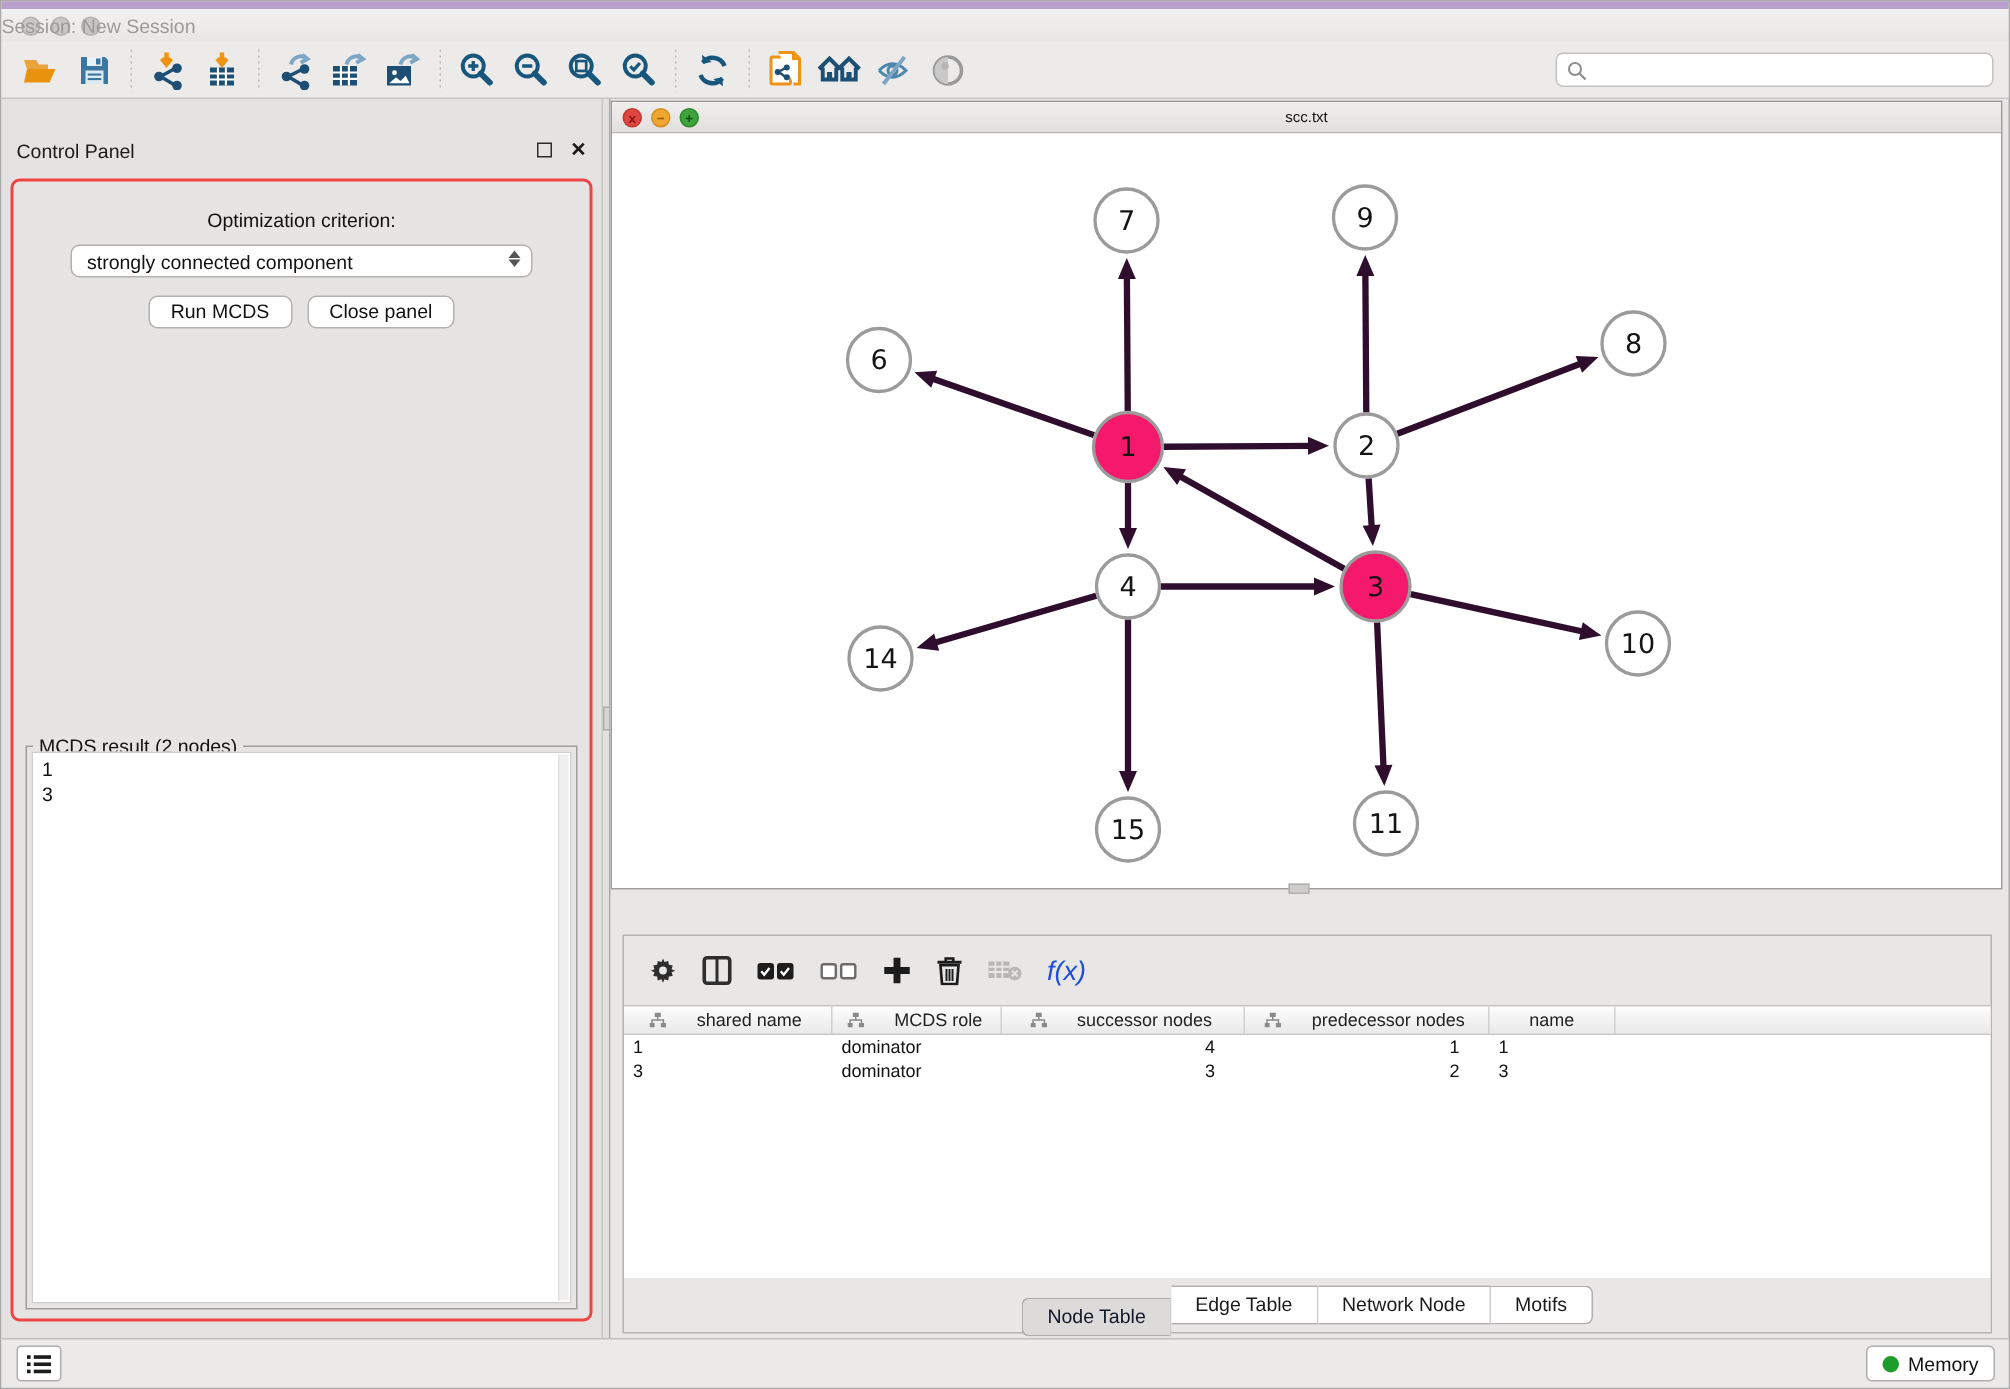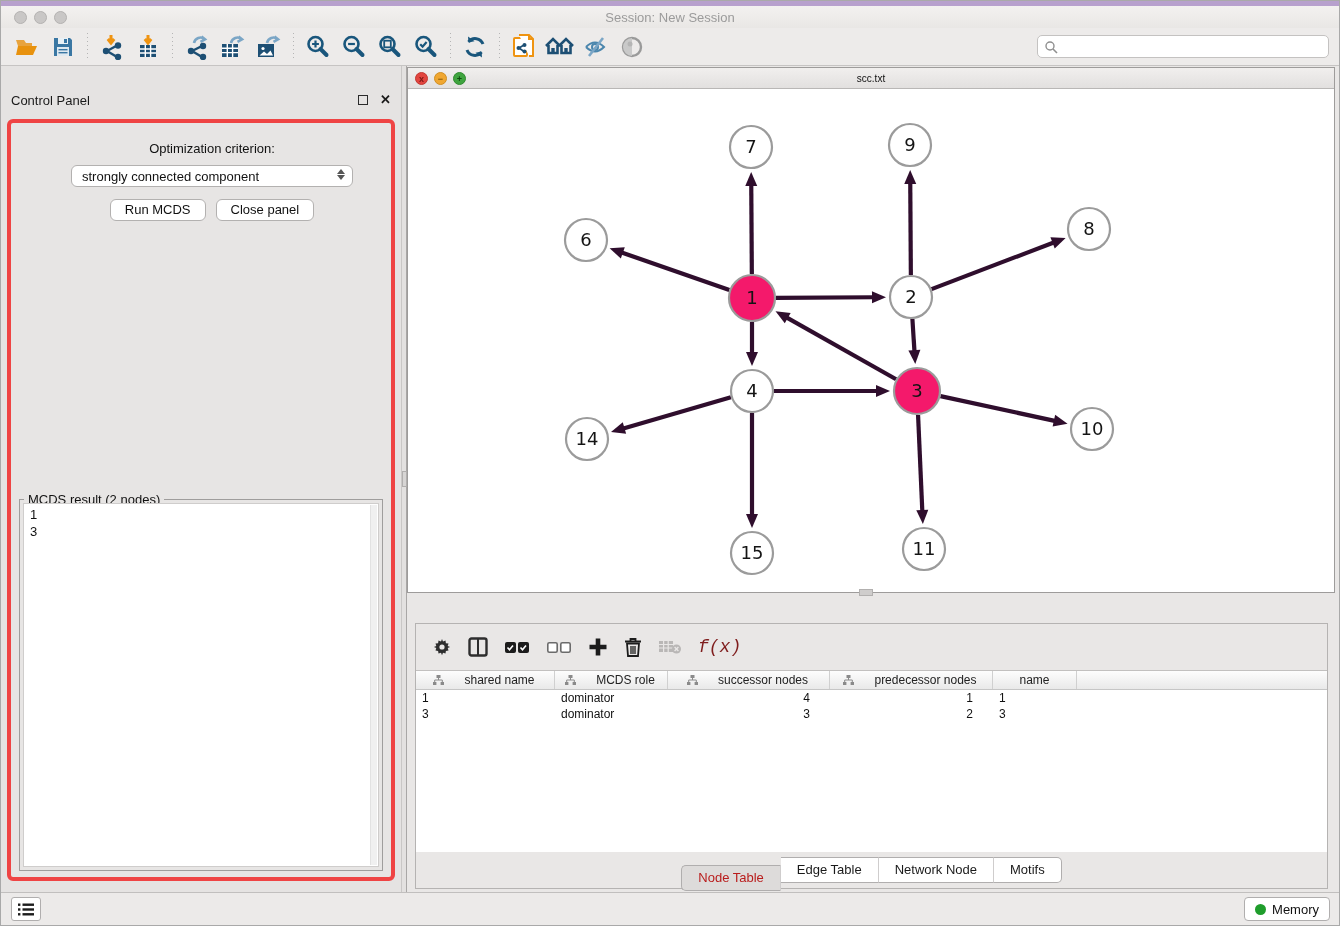--- a/index.html
+++ b/index.html
@@ -7,21 +7,21 @@
   body { font-family:"Liberation Sans", sans-serif; background:#e8e8e8; position:relative; overflow:hidden; }
   .window { position:absolute; inset:0; border:1px solid #a9a9a9; background:#e9e7e6; }
 
   
   .accent-strip { position:absolute; left:0; top:0; width:100%; height:5px; background:#b7a0cd; }
   .titlebar { position:absolute; left:0; top:5px; width:100%; height:22px;
     background:linear-gradient(#f3f1f0,#e9e7e5); display:flex; align-items:center; }
   .traffic { display:flex; gap:7px; margin-left:13px; }
   .tl { width:13px; height:13px; border-radius:50%; background:#c9c7c6; border:1px solid #b4b2b1;
         font-size:9px; line-height:11px; text-align:center; color:rgba(0,0,0,.45); }
-  .win-title { position:absolute; left:0; right:0; text-align:center; font-size:13px; color:#9b9b9b; }
+  .win-title { position:absolute; left:0; right:0; font-size:13px; color:#9b9b9b; }
 
   .toolbar { position:absolute; left:0; top:27px; width:100%; height:38px; background:#edebea;
     border-bottom:1px solid #c6c4c3; display:flex; align-items:center; padding:0 8px; }
   .tbi { width:36px; height:30px; display:flex; align-items:center; justify-content:center; }
   .tbi svg { display:block; }
   .tb-sep { width:1px; height:28px; margin:0 6px;
     background-image:linear-gradient(#b5b5b5 30%, transparent 0); background-size:1px 4px; }
   .search-wrap { position:absolute; right:10px; top:7px; width:292px; height:23px; background:#fff;
     border:1px solid #c4c2c1; border-radius:5px; display:flex; align-items:center; padding:0 6px; }
   .search-wrap input { border:none; outline:none; flex:1; font-size:12px; margin-left:4px; background:transparent; }
@@ -34,21 +34,21 @@
   .x-icon { font-size:13px; font-weight:bold; color:#1a1a1a; line-height:10px; }
 
   .tab-row { position:absolute; left:0; top:31px; width:100%; display:flex; justify-content:center; }
   .tab { font-size:13px; padding:3px 14px 4px; background:#fff; color:#111;
     border-top:1px solid #b9b9b9; border-bottom:1px solid #b9b9b9; border-right:1px solid #d6d6d6; }
   .tab:first-child { border-left:1px solid #b9b9b9; border-radius:5px 0 0 5px; }
   .tab:last-child { border-right:1px solid #b9b9b9; border-radius:0 5px 5px 0; }
   .tab.selected { background:#e3e1e0; color:#b4b4b4; border-color:#b9b9b9; }
 
   .cp-content { position:absolute; left:6px; right:6px; top:53px; bottom:13px;
-    background:#e7e5e4; border:4px solid #ef4444; border-radius:6px;padding-left:22px; }
+    background:#e7e5e4; border:2px solid #ef4444; border-radius:6px; }
   .opt-label { margin-top:18px; text-align:center; font-size:13px; color:#111; }
   .select-box { position:relative; margin:9px 38px 0; height:22px; background:#fff; border:1px solid #b3b1b0;
     border-radius:6px; display:flex; align-items:center; font-size:13px; padding:0 22px 0 10px; color:#111; }
   .chevrons { position:absolute; right:7px; top:3px; display:flex; flex-direction:column; gap:1px; }
   .chevrons i { width:0; height:0; border-left:4px solid transparent; border-right:4px solid transparent; }
   .chev-up { border-bottom:5px solid #555; }
   .chev-dn { border-top:5px solid #555; }
   .btn-row { margin-top:12px; display:flex; justify-content:center; gap:10px; }
   .mac-btn { font-size:13px; color:#111; background:#fff; border:1px solid #b3b1b0; border-radius:6px;
     padding:2px 14px 3px; font-family:"Liberation Sans",sans-serif; }
@@ -77,35 +77,35 @@
   .net-title { position:absolute; left:0; right:0; text-align:center; font-size:10px; color:#111; }
   .net-canvas { position:absolute; left:0; top:21px; right:0; bottom:0; background:#fff; }
   .h-handle { position:absolute; left:451px; bottom:-4px; width:14px; height:7px; background:#cfcdcc; border:1px solid #b2b0af; }
 
   
   .table-panel { position:absolute; left:406px; top:596px; width:928px; height:294px; background:#e9e7e6; }
   .tp-inner { position:absolute; left:8px; right:7px; top:26px; bottom:2px; background:#e9e7e6;
     border:1px solid #b5b3b2; display:flex; flex-direction:column; }
   .tp-toolbar { height:46px; display:flex; align-items:center; gap:16px; padding:0 16px; }
   .tpi { display:flex; align-items:center; justify-content:center; }
-  .fx { font-family:Liberation Mono, monospace; font-style:italic; font-size:18px; color:#7f1d1d; }
+  .fx { font-family:Liberation Sans, sans-serif; font-style:italic; font-size:18px; color:#1d4ed8; }
   .tp-table { flex:1; background:#fff; border-top:1px solid #c2c0bf; overflow:hidden; position:relative; }
   .thead { display:flex; height:19px;
     background:linear-gradient(#fdfdfd,#e9e9e9); border-bottom:1px solid #c6c6c6; }
   .th { display:flex; align-items:center; justify-content:center; gap:20px; font-size:12px; color:#222;
     border-right:1px solid #d0d0d0; position:relative; }
   .th .hier { margin-left:-2px; }
   .trow { display:flex; height:16px; font-size:12px; color:#111; }
   .td { padding:1px 6px 0; white-space:nowrap; overflow:hidden; }
   .tabs-strip { height:36px; display:flex; align-items:center; justify-content:center; background:#e9e7e6; }
   .btab { font-size:13px; padding:4px 16px 5px; background:#fff; color:#1a1a1a;
     border-top:1px solid #b0aeae; border-bottom:1px solid #b0aeae; border-right:1px solid #cfcdcd; }
   .btab:first-child { border-left:1px solid #b0aeae; border-radius:5px 0 0 5px; }
   .btab:last-child  { border-right:1px solid #b0aeae; border-radius:0 5px 5px 0; }
-  .btab.selected { background:#dddbda; color:#b91c1c;margin-top:16px; }
+  .btab.selected { background:#dddbda; color:#0f172a;margin-top:16px; }
 
   
   .statusbar { position:absolute; left:0; bottom:0; width:100%; height:33px; background:#eceae9; border-top:1px solid #c1bfbe; }
   .list-btn { position:absolute; left:10px; top:4px; width:30px; height:24px; background:#fff;
     border:1px solid #b0aeae; border-radius:3px; display:flex; align-items:center; justify-content:center; }
   .memory-btn { position:absolute; right:9px; top:4px; height:24px; background:#fff; border:1px solid #b0aeae;
     border-radius:4px; display:flex; align-items:center; gap:6px; padding:0 10px; font-size:13px; color:#111; }
   .mem-dot { width:11px; height:11px; border-radius:50%; background:#1f9d2c; }
 </style>
 </head>

